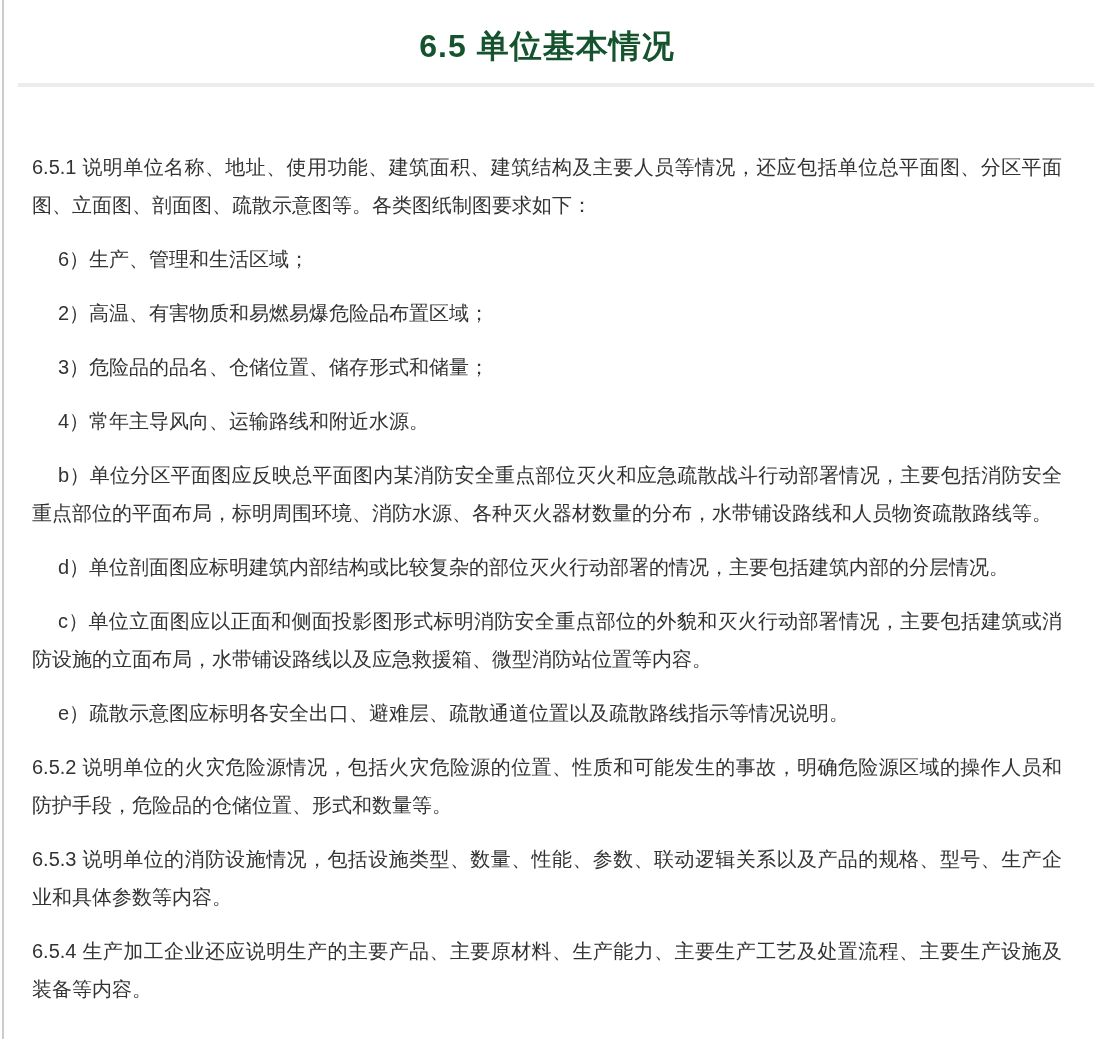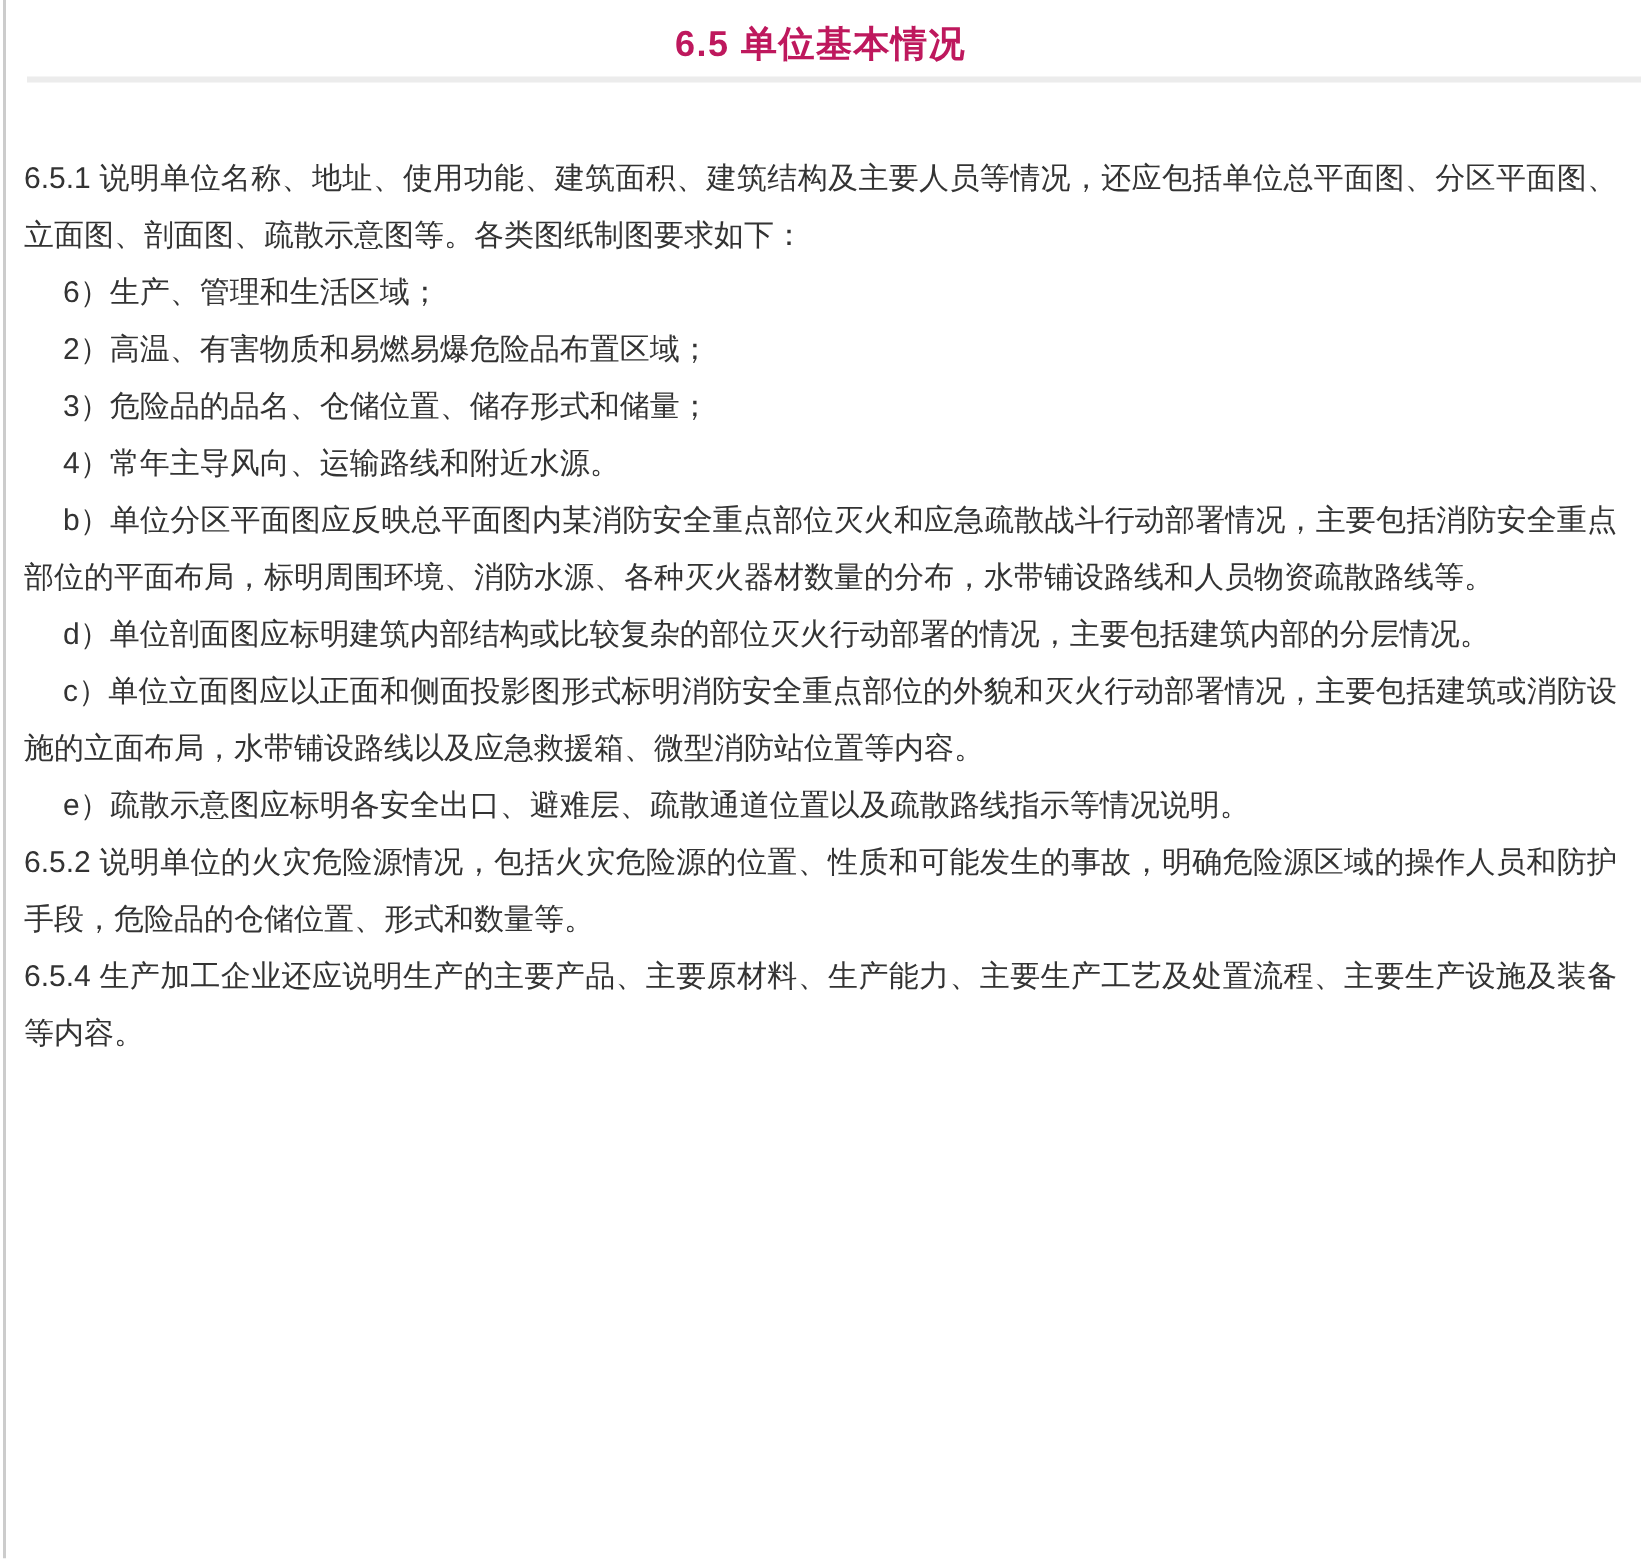--- a/index.html
+++ b/index.html
@@ -16,44 +16,44 @@
   }
   .left-line {
     position: absolute;
     left: 2px;
     top: 0;
     width: 2px;
     height: 100%;
     background: #cccccc;
   }
   .title {
-    margin: 0;
+    margin: 16px;
     padding-top: 9px;
     line-height: 42px;
     text-align: center;
-    font-size: 24px;
+    font-size: 32px;
     font-weight: bold;
-    color: #be185d;
+    color: #14532d;
     letter-spacing: 1px;
   }
   .divider {
     height: 4px;
     margin-left: 18px;
     background: #ececec;
   }
   .content {
     padding: 45px 16px 0 16px;
     font-size: 20px;
     line-height: 38px;
     color: #333333;
     text-align: justify;
     text-justify: inter-ideograph;
   }
   .content p {
-    margin: 0;
+    margin: 16px;
     padding: 0;
   }
   .content p.indent {
     text-indent: 26px;
   }
 </style>
 </head>
 <body>
 
 <div class="left-line"></div>
@@ -67,15 +67,16 @@
       <p class="">6.5.1 说明单位名称、地址、使用功能、建筑面积、建筑结构及主要人员等情况，还应包括单位总平面图、分区平面图、立面图、剖面图、疏散示意图等。各类图纸制图要求如下：</p>
       <p class="indent">6）生产、管理和生活区域；</p>
       <p class="indent">2）高温、有害物质和易燃易爆危险品布置区域；</p>
       <p class="indent">3）危险品的品名、仓储位置、储存形式和储量；</p>
       <p class="indent">4）常年主导风向、运输路线和附近水源。</p>
       <p class="indent">b）单位分区平面图应反映总平面图内某消防安全重点部位灭火和应急疏散战斗行动部署情况，主要包括消防安全重点部位的平面布局，标明周围环境、消防水源、各种灭火器材数量的分布，水带铺设路线和人员物资疏散路线等。</p>
       <p class="indent">d）单位剖面图应标明建筑内部结构或比较复杂的部位灭火行动部署的情况，主要包括建筑内部的分层情况。</p>
       <p class="indent">c）单位立面图应以正面和侧面投影图形式标明消防安全重点部位的外貌和灭火行动部署情况，主要包括建筑或消防设施的立面布局，水带铺设路线以及应急救援箱、微型消防站位置等内容。</p>
       <p class="indent">e）疏散示意图应标明各安全出口、避难层、疏散通道位置以及疏散路线指示等情况说明。</p>
       <p class="">6.5.2 说明单位的火灾危险源情况，包括火灾危险源的位置、性质和可能发生的事故，明确危险源区域的操作人员和防护手段，危险品的仓储位置、形式和数量等。</p>
+      <p class="">6.5.3 说明单位的消防设施情况，包括设施类型、数量、性能、参数、联动逻辑关系以及产品的规格、型号、生产企业和具体参数等内容。</p>
       <p class="">6.5.4 生产加工企业还应说明生产的主要产品、主要原材料、生产能力、主要生产工艺及处置流程、主要生产设施及装备等内容。</p>
     </div>
 </div>
 
 </body></html>

